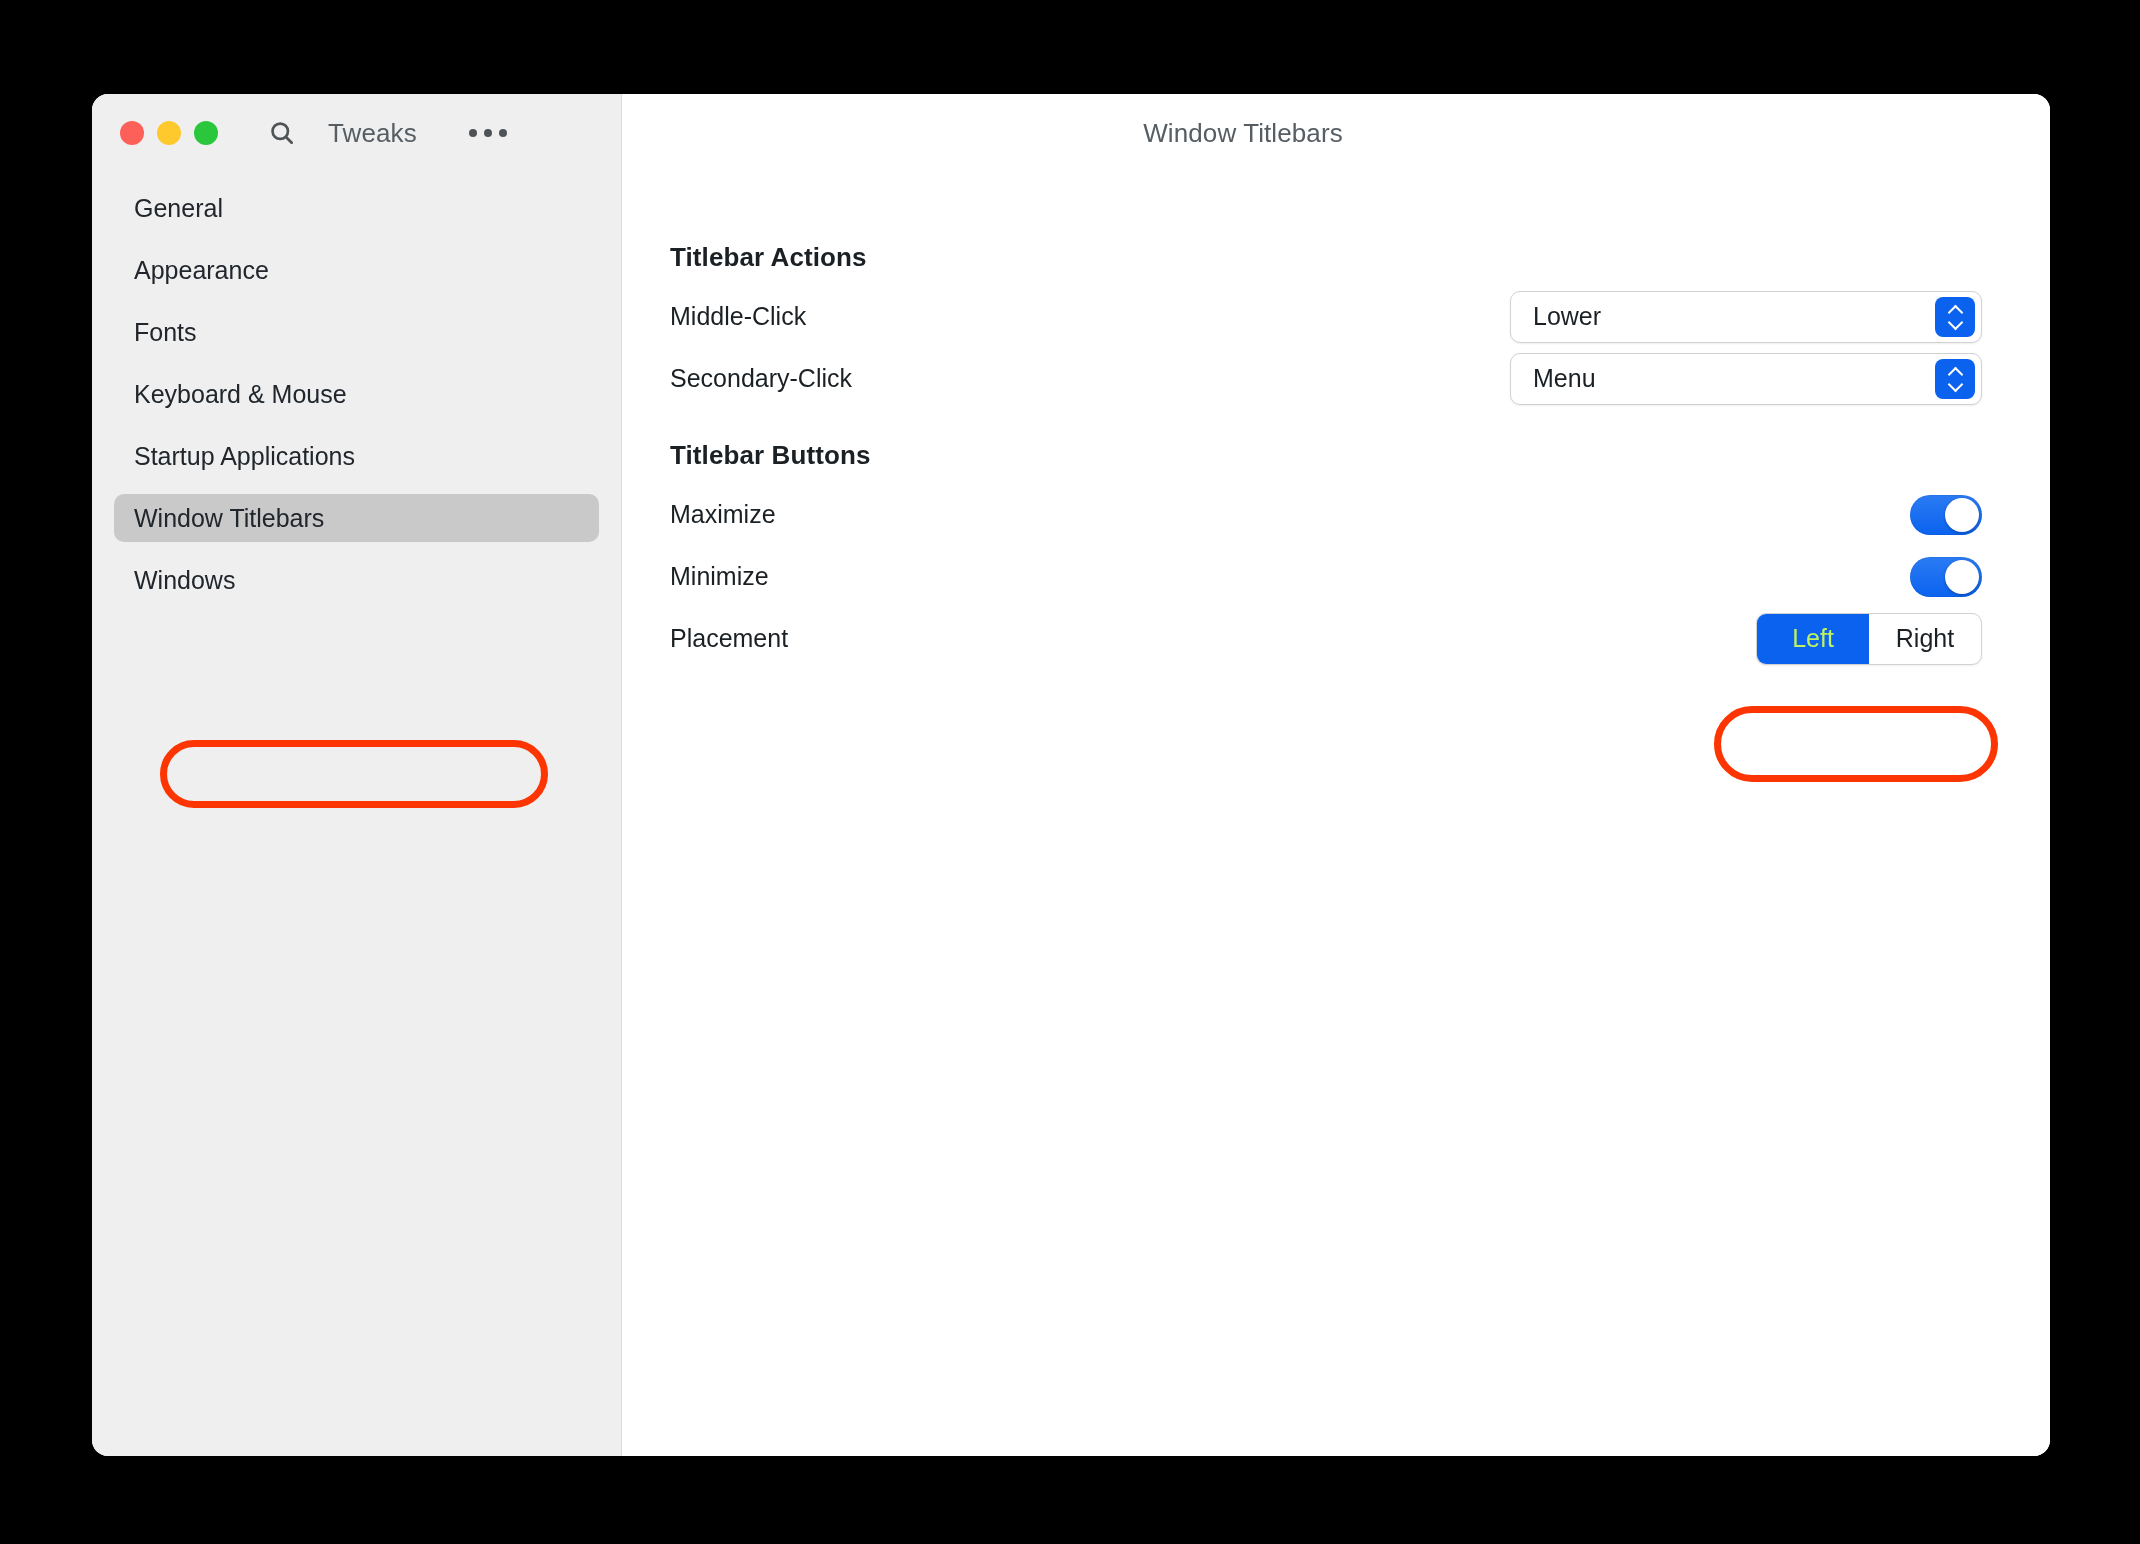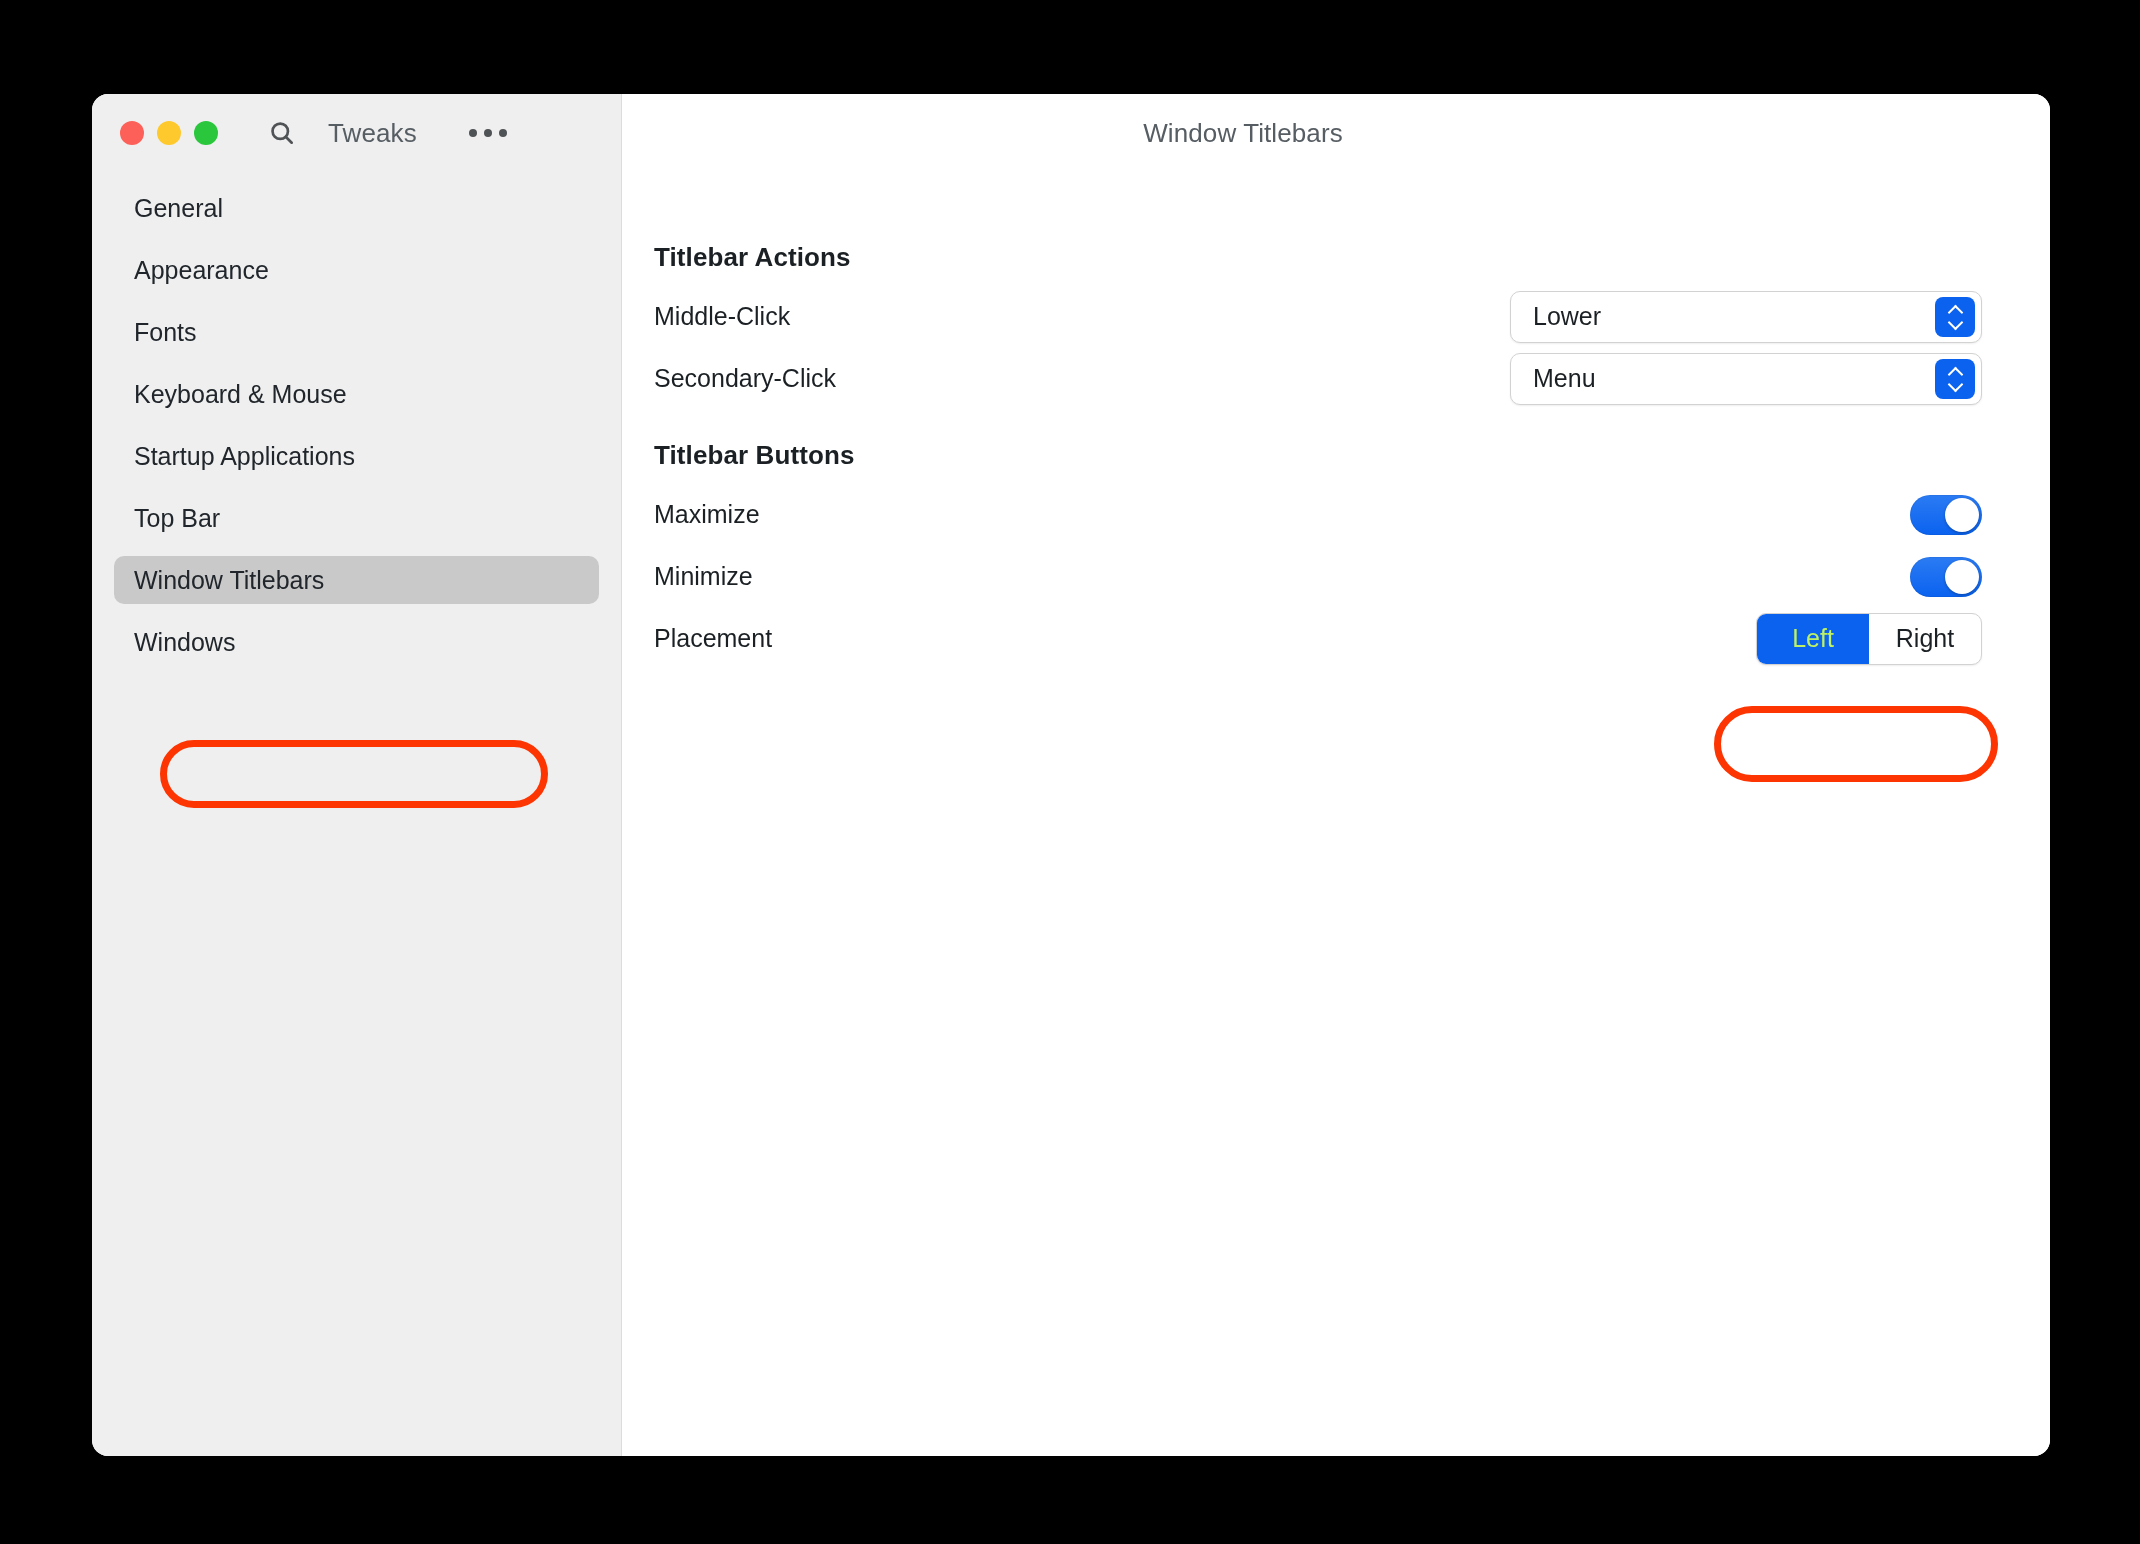--- a/index.html
+++ b/index.html
@@ -127,21 +127,21 @@
     font-size: 26px;
     color: #565d63;
     letter-spacing: 0.1px;
     
     margin-right: 0px;
     position: relative;
     left: -93px;
   }
 
   .panel {
-    padding: 70px 68px 0 32px;
+    padding: 70px 68px 0 48px;
   }
 
   .group-title {
     font-size: 26px;
     font-weight: bold;
     color: #1b2024;
     margin-bottom: 16px;
     letter-spacing: 0.1px;
   }
   .group-title.second { margin-top: 34px; }
@@ -307,23 +307,20 @@
         <span>Appearance</span>
       </div>
       <div class="nav-item">
         <span>Fonts</span>
       </div>
       <div class="nav-item">
         <span>Keyboard &amp; Mouse</span>
       </div>
       <div class="nav-item">
         <span>Startup Applications</span>
-      </div>
-      <div class="nav-item">
-        <span>Top Bar</span>
       </div>
       <div class="nav-item selected">
         <span>Window Titlebars</span>
       </div>
       <div class="nav-item">
         <span>Windows</span>
       </div>
     </div>
   </div>
 

